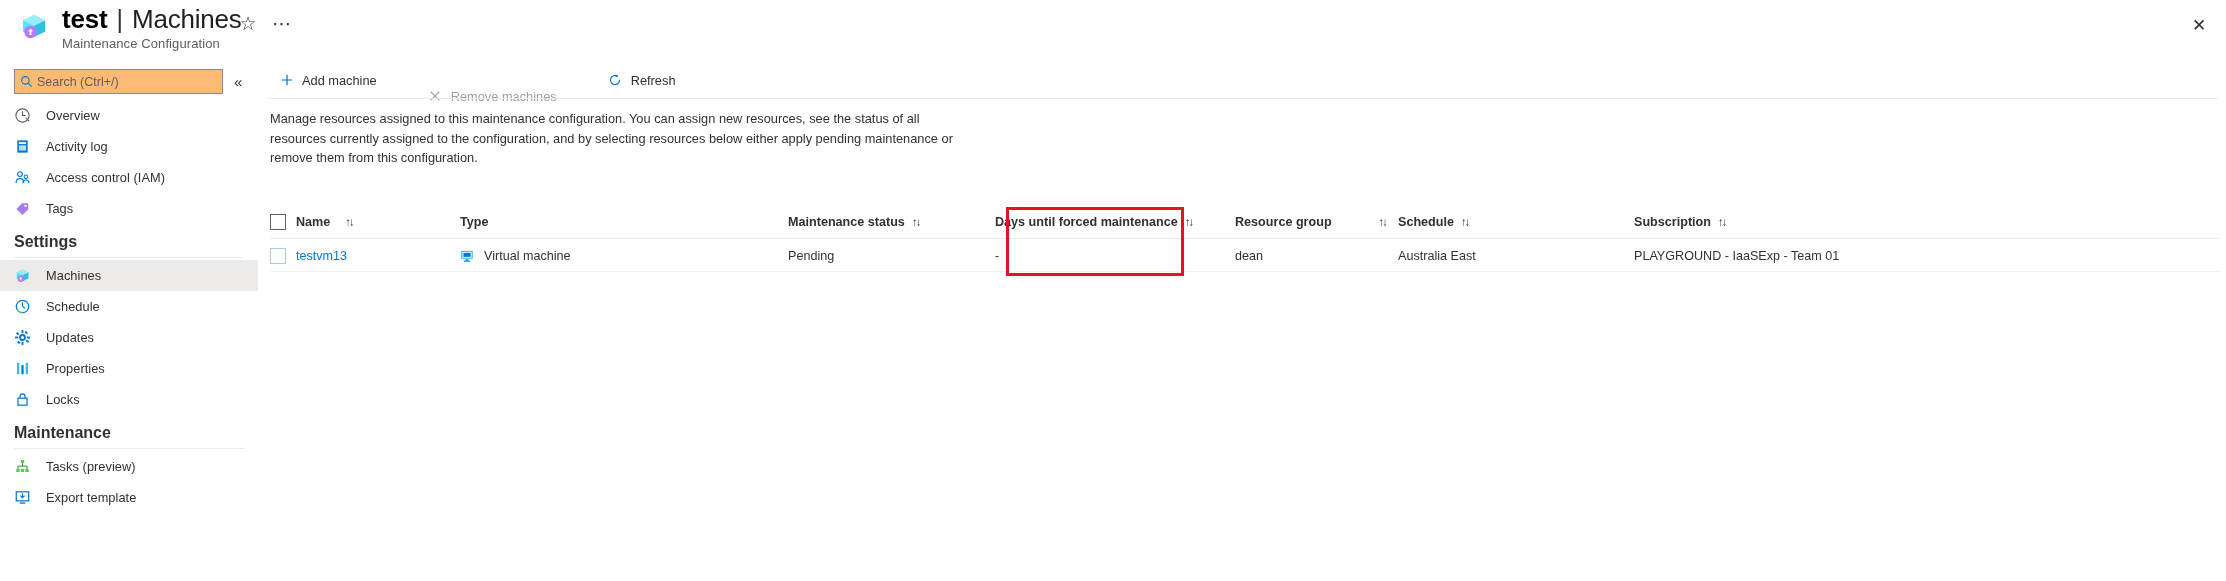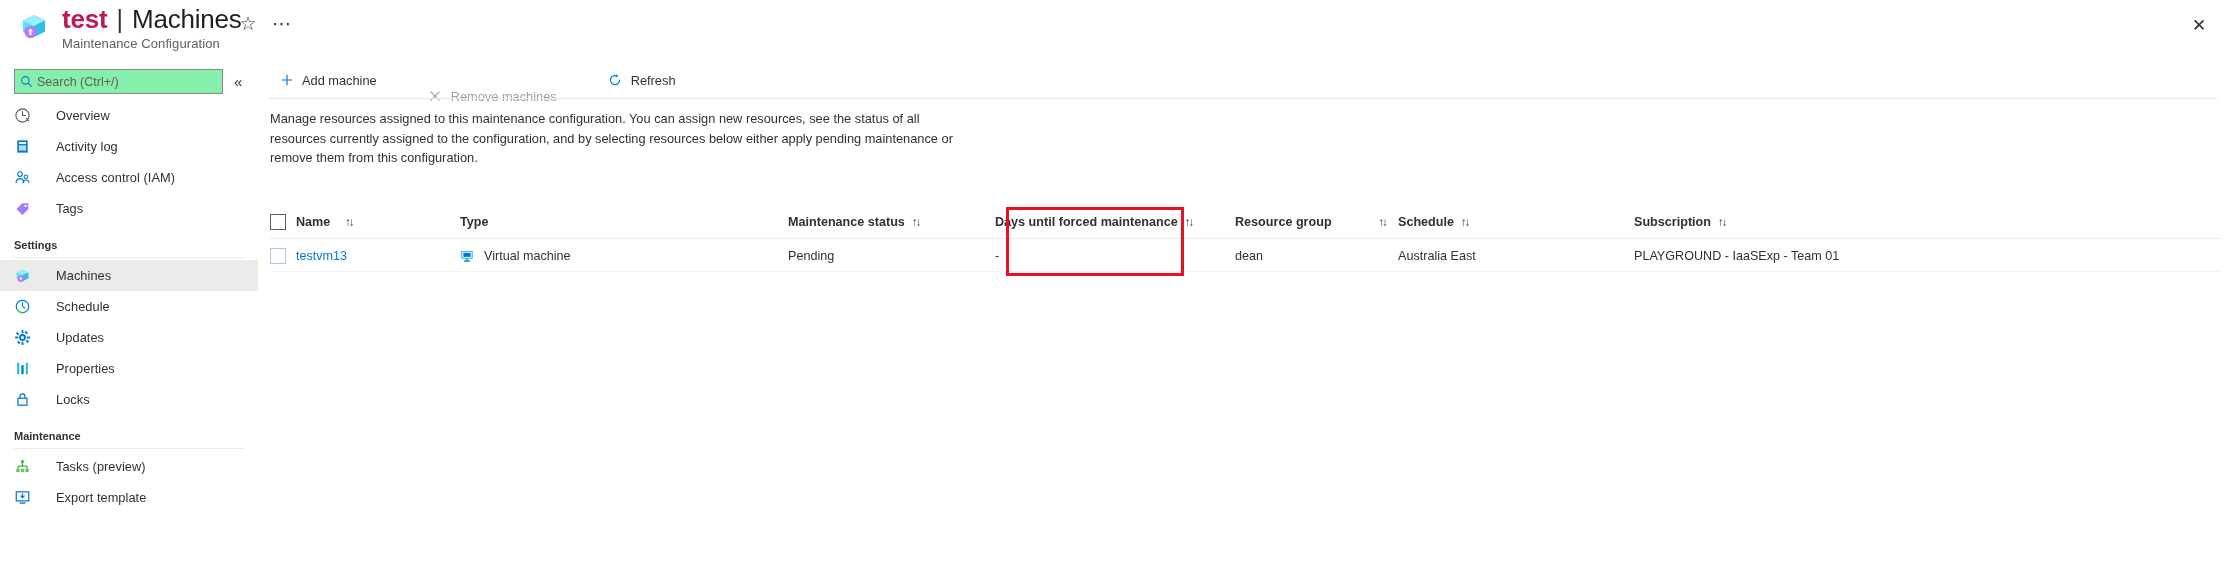--- a/index.html
+++ b/index.html
@@ -16,21 +16,21 @@
   #header {
     position: absolute; left: 0; top: 0; width: 2226px; height: 62px;
     background: #ffffff;
   }
   #resource-icon {
     position: absolute; left: 18px; top: 10px; width: 32px; height: 32px;
   }
   #title-block { position: absolute; left: 62px; top: 4px; }
   .title-line { display: flex; align-items: baseline; height: 30px; }
   .title-main {
-    font-size: 26px; font-weight: bold; color: #be185d; letter-spacing: -0.2px;
+    font-size: 26px; font-weight: bold; color: #000000; letter-spacing: -0.2px;
   }
   .title-sep {
     font-size: 25px; color: #323130; font-weight: 300; margin: 0 9px;
   }
   .title-sub-name {
     font-size: 26px; font-weight: 400; color: #201f1e; letter-spacing: -0.2px;
   }
   .subtitle {
     font-size: 13px; color: #605e5c; margin-top: 2px; letter-spacing: 0.1px;
   }
@@ -51,21 +51,21 @@
   }
 
   
   #sidebar {
     position: absolute; left: 0; top: 62px; width: 258px; height: 519px;
     background: #ffffff;
   }
   #search-row { position: absolute; left: 0; top: 4px; width: 258px; height: 34px; }
   #search-wrap {
     position: absolute; left: 14px; top: 3px; width: 209px; height: 25px;
-    border: 1px solid #8a8886; background: #86efac;
+    border: 1px solid #8a8886; background: #fdba74;
     display: flex; align-items: center;
   }
   #search-icon {
     width: 22px; display: flex; align-items: center; justify-content: center;
     color: #0078d4;
   }
   #search-input {
     border: none; outline: none; background: transparent;
     font-family: "Liberation Sans", sans-serif;
     font-size: 12.5px; color: #605e5c; width: 180px; padding: 0;
@@ -78,25 +78,25 @@
 
   .nav-item {
     position: relative; height: 31px; display: flex; align-items: center;
     padding-left: 14px; cursor: pointer; font-size: 12.8px; color: #323130;
   }
   .nav-item.selected { background: #edebe9; }
   .nav-icon {
     width: 24px; min-width: 24px; height: 18px;
     display: flex; align-items: center; justify-content: flex-start;
   }
-  .nav-label { margin-left: 18px; letter-spacing: 0.05px; }
+  .nav-label { margin-left: 8px; letter-spacing: 0.05px; }
 
   .nav-section {
     height: 30px; display: flex; align-items: flex-end; padding-left: 14px;
-    font-size: 11px; font-weight: bold; color: #323130; padding-bottom: 3px;
+    font-size: 16px; font-weight: bold; color: #323130; padding-bottom: 3px;
   }
   .nav-divider {
     height: 1px; background: #edebe9; margin: 3px 14px 2px 14px;
   }
 
   
   #main {
     position: absolute; left: 258px; top: 62px;
     width: 1968px; height: 519px; background: #ffffff;
   }

